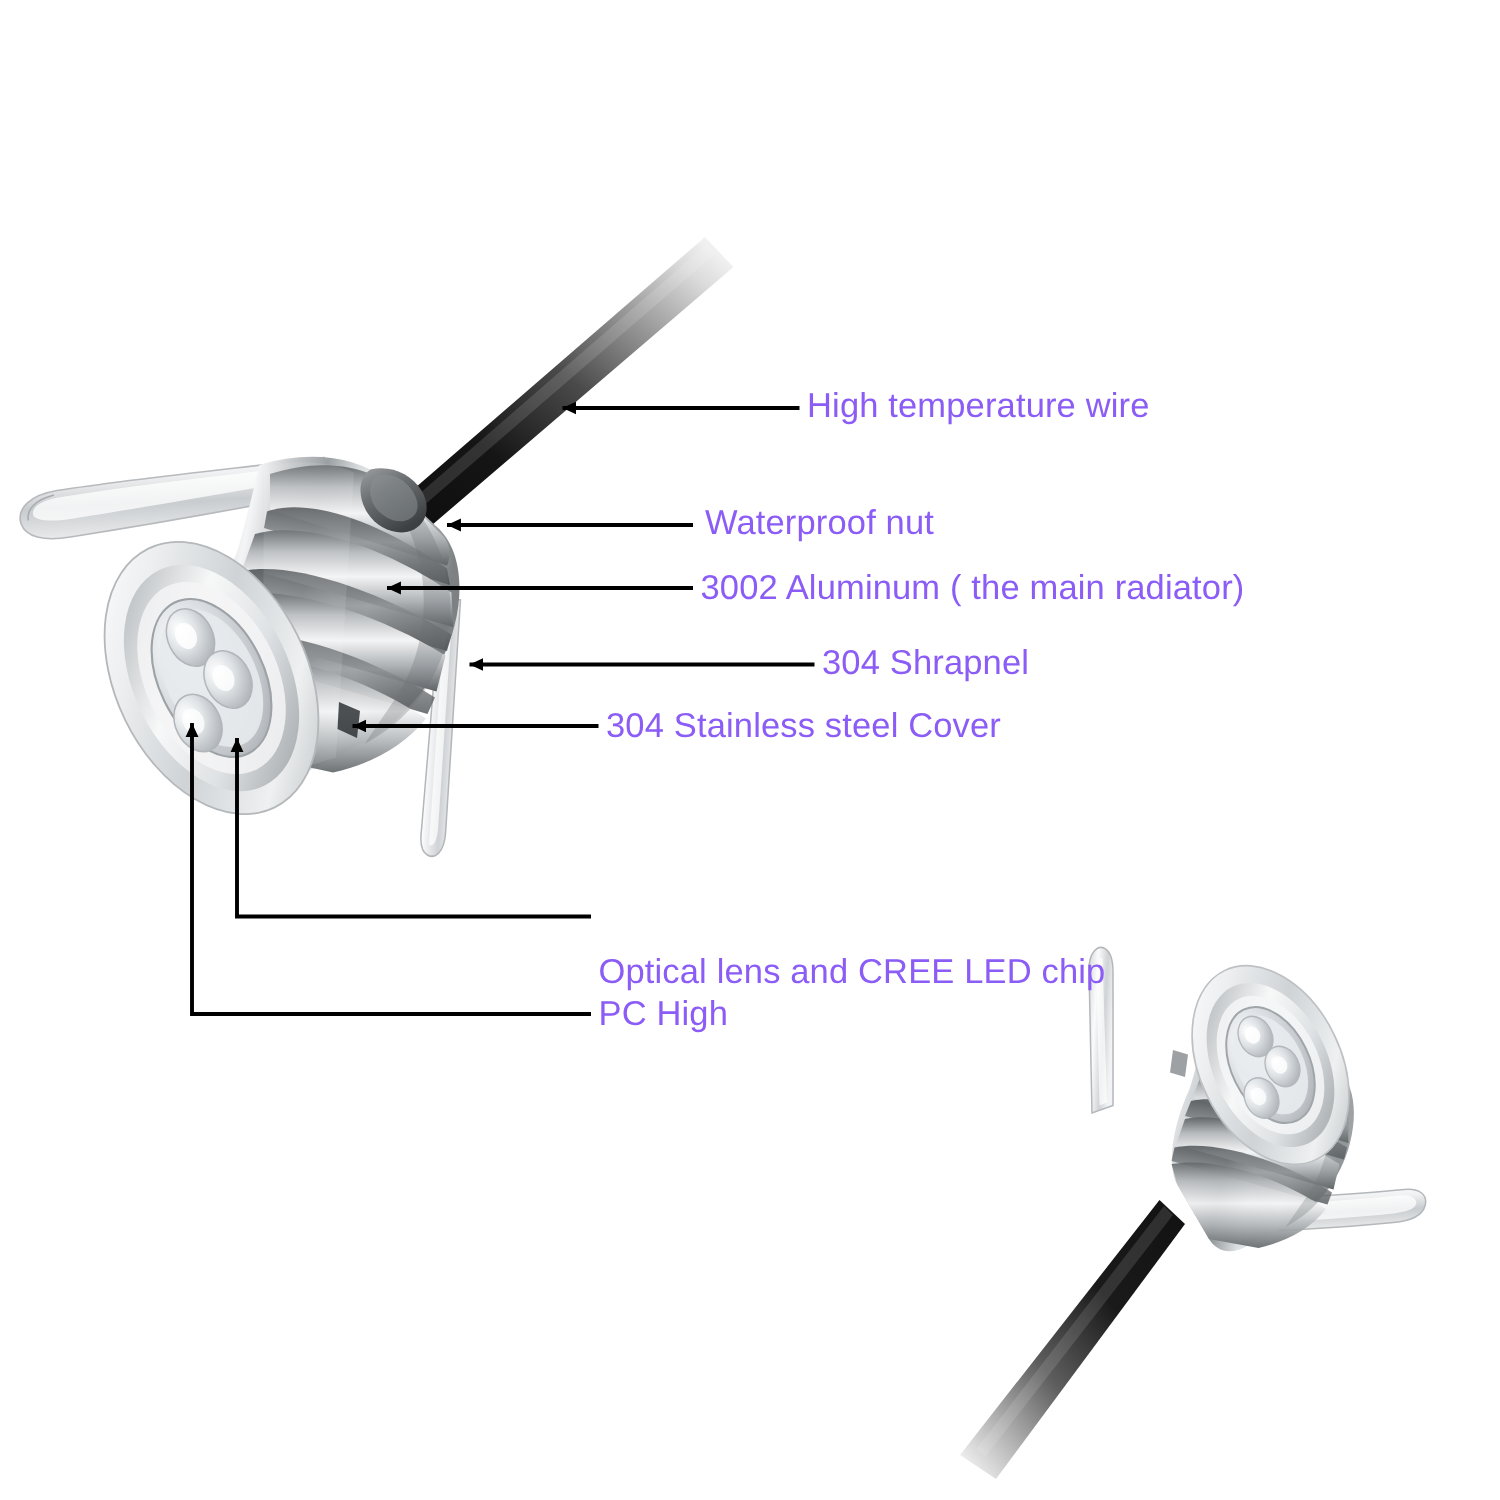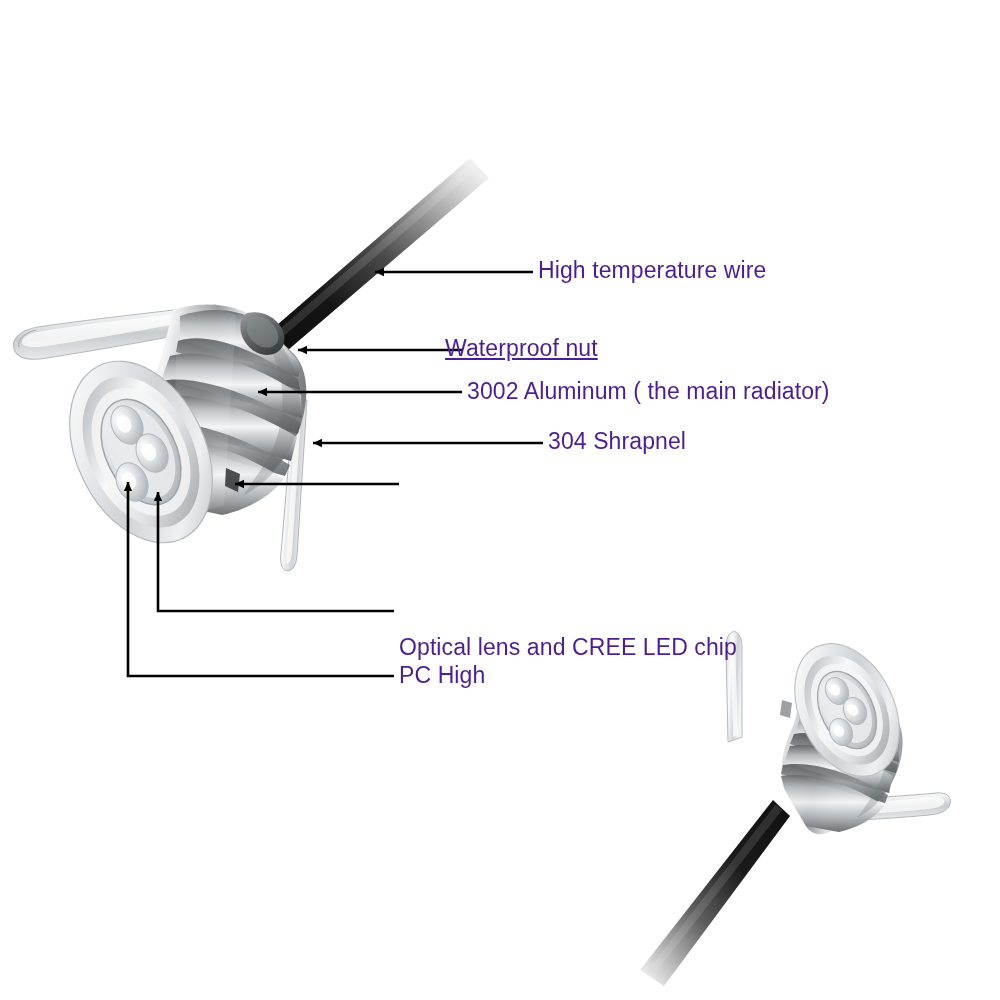--- a/index.html
+++ b/index.html
@@ -8,21 +8,21 @@
     width:1000px;height:1000px;overflow:hidden;
     font-family:"Liberation Sans","DejaVu Sans",sans-serif;
     color:#0a0a0a;
   }
   #stage{position:relative;width:1000px;height:1000px;background:#fff;}
   #art{position:absolute;left:0;top:0;width:1000px;height:1000px;}
   .callout-label{
     position:absolute;
     font-size:23px;
     line-height:26px;
-    color:#4c1d95;
+    color:#8b5cf6;
     white-space:nowrap;
     letter-spacing:.1px;
   }
 </style>
 </head>
 <body>
 
 <div id="stage">
 
   <svg id="art" viewBox="0 0 1000 1000" aria-hidden="true">
@@ -310,24 +310,25 @@
       <path d="M462,392 L258,392" marker-end="url(#arrowLeft)"></path>
       <path d="M543,443 L313,443" marker-end="url(#arrowLeft)"></path>
       <path d="M399,484 L235,484" marker-end="url(#arrowLeft)"></path>
       <path d="M394,611 L158,611 L158,492" marker-end="url(#arrowLeft)"></path>
       <path d="M394,676 L128,676 L128,482" marker-end="url(#arrowLeft)"></path>
     </g>
   </svg>
 
   <div class="callout-label" style="left:538px;top:257px;">High temperature wire</div>
 
-  <div class="callout-label" style="left:445px;top:335px;text-decoration:underline;">Waterproof nut</div>
+  <div class="callout-label" style="left:470px;top:335px;">Waterproof nut</div>
 
   <div class="callout-label" style="left:467px;top:378px;">3002 Aluminum ( the main radiator)</div>
 
   <div class="callout-label" style="left:548px;top:428px;">304 Shrapnel</div>
 
+  <div class="callout-label" style="left:404px;top:470px;">304 Stainless steel Cover</div>
 
   <div class="callout-label" style="left:399px;top:597px;margin-top:37px;">Optical lens and CREE LED chip</div>
 
   <div class="callout-label" style="left:399px;top:662px;">PC High</div>
 
 </div>
 
 </body></html>

